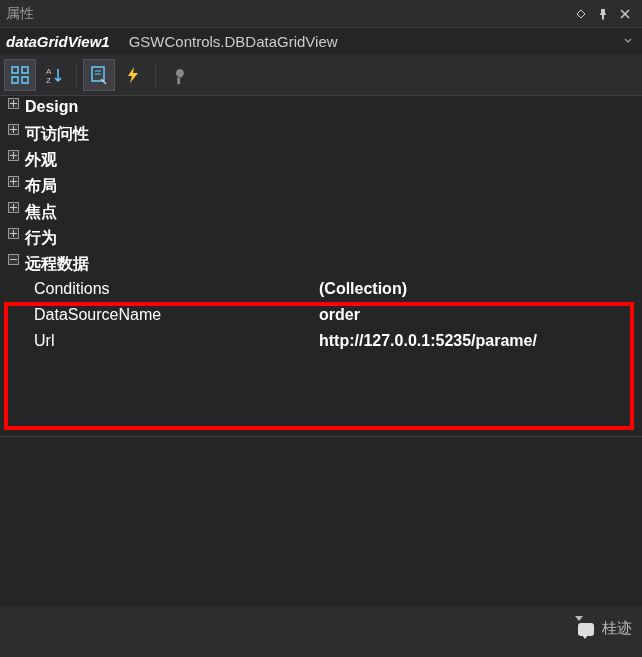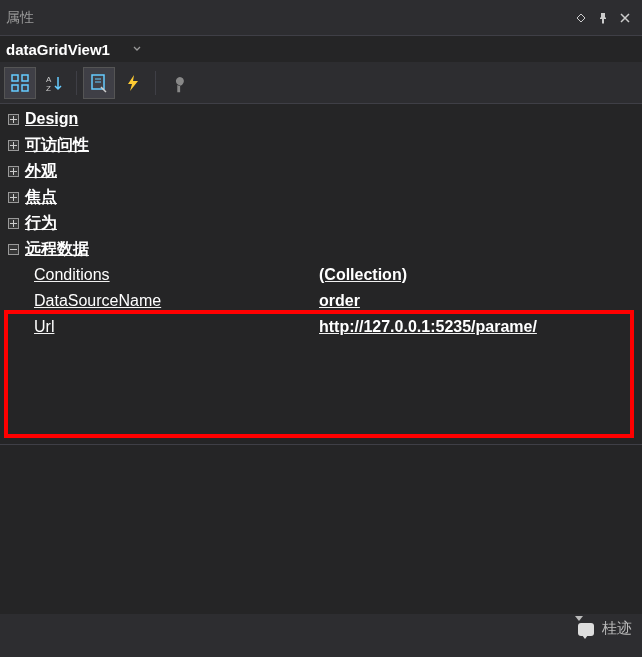--- a/index.html
+++ b/index.html
@@ -1,50 +1,50 @@
 <!DOCTYPE html>
 <html><head>
   <meta charset="utf-8">
   <style>
     * { margin: 0; padding: 0; box-sizing: border-box; font-family: 'Segoe UI', Tahoma, sans-serif; }
     body { width: 642px; height: 657px; background: #2d2d30; color: #f1f1f1; overflow: hidden; position: relative; }
     
     .panel-header {
-      display: flex; align-items: center; height: 36px;
+      display: flex; align-items: center; height: 28px;
       background: #2d2d30; border-bottom: 1px solid #3f3f46;
       padding: 0 6px; font-size: 14px; color: #999;
     }
     .panel-header .title-text { flex: 1; }
     .panel-header .header-btn { width: 22px; height: 22px; display: flex; align-items: center; justify-content: center; color: #ccc; cursor: pointer; }
     .panel-header .header-btn svg { display: block; }
     
     .control-selector {
       display: flex; align-items: center; height: 26px;
       background: #252526; padding: 0 6px; font-size: 15px;
     }
-    .control-name { font-weight: 700; color: #fff; margin-right: 19px; }
+    .control-name { font-weight: 700; color: #fff; margin-right: 19px; font-style: italic; }
     .control-type { color: #ccc; flex: 1; }
     .dropdown-caret { width: 16px; color: #999; display:flex; align-items:center; justify-content:center; }
     
     .toolbar {
       display: flex; align-items: center; height: 42px;
       background: #2d2d30; padding: 0 4px; gap: 2px; border-bottom: 1px solid #3f3f46;
     }
     .toolbar-btn {
       width: 32px; height: 32px; display: flex; align-items: center; justify-content: center;
       cursor: pointer; border: 1px solid transparent;
     }
     .toolbar-btn.active { background: #3f3f46; border: 1px solid #555; }
     .toolbar-btn svg { display: block; }
     .toolbar-sep { width: 1px; height: 24px; background: #3f3f46; margin: 0 4px; }
     
     .grid-area { background: #252526; height: 340px; padding: 2px 0; position: relative; }
     
     .category-row, .prop-row {
-      display: flex; align-items: center; height: 26px; font-size: 16px; text-decoration: underline;
+      display: flex; align-items: flex-start; height: 26px; font-size: 16px;
     }
     .category-row { font-weight: 700; }
     .expand-box {
       width: 11px; height: 11px; border: 1px solid #999; margin: 0 6px 0 8px;
       display: flex; align-items: center; justify-content: center; position: relative;
       flex-shrink: 0; cursor: pointer; background:#373737;
     }
     .expand-box::before, .expand-box::after { content: ''; position: absolute; background: #ccc; }
     .expand-box::before { width: 7px; height: 1px; }
     .expand-box.plus::after { width: 1px; height: 7px; }
@@ -103,20 +103,21 @@
   </span>
   <span class="header-btn">
     <svg width="10" height="10" viewBox="0 0 10 10">
         <path d="M1 1l8 8M9 1l-8 8" stroke="#ccc" stroke-width="1.5"></path>
       </svg>
   </span>
 </div>
 
 <div class="control-selector">
   <span class="control-name">dataGridView1</span>
+  <span class="control-type">GSWControls.DBDataGridView</span>
   <span class="dropdown-caret">
     <svg width="8" height="6" viewBox="0 0 8 6">
         <path d="M1 1l3 3 3-3" fill="none" stroke="#999" stroke-width="1.3"></path>
       </svg>
   </span>
 </div>
 
 <div class="toolbar">
   <div class="toolbar-btn active">
     <svg width="20" height="20" viewBox="0 0 20 20">
@@ -162,20 +163,24 @@
   <div class="category-row">
     <span class="expand-box plus"></span>
     <span class="cat-label">可访问性</span>
   </div>
   <div class="category-row">
     <span class="expand-box plus"></span>
     <span class="cat-label">外观</span>
   </div>
   <div class="category-row">
     <span class="expand-box plus"></span>
+    <span class="cat-label">布局</span>
+  </div>
+  <div class="category-row">
+    <span class="expand-box plus"></span>
     <span class="cat-label">焦点</span>
   </div>
   <div class="category-row">
     <span class="expand-box plus"></span>
     <span class="cat-label">行为</span>
   </div>
 
   <div class="highlight-box" style="top:206px; height:128px;"></div>
 
   <div class="category-row">

